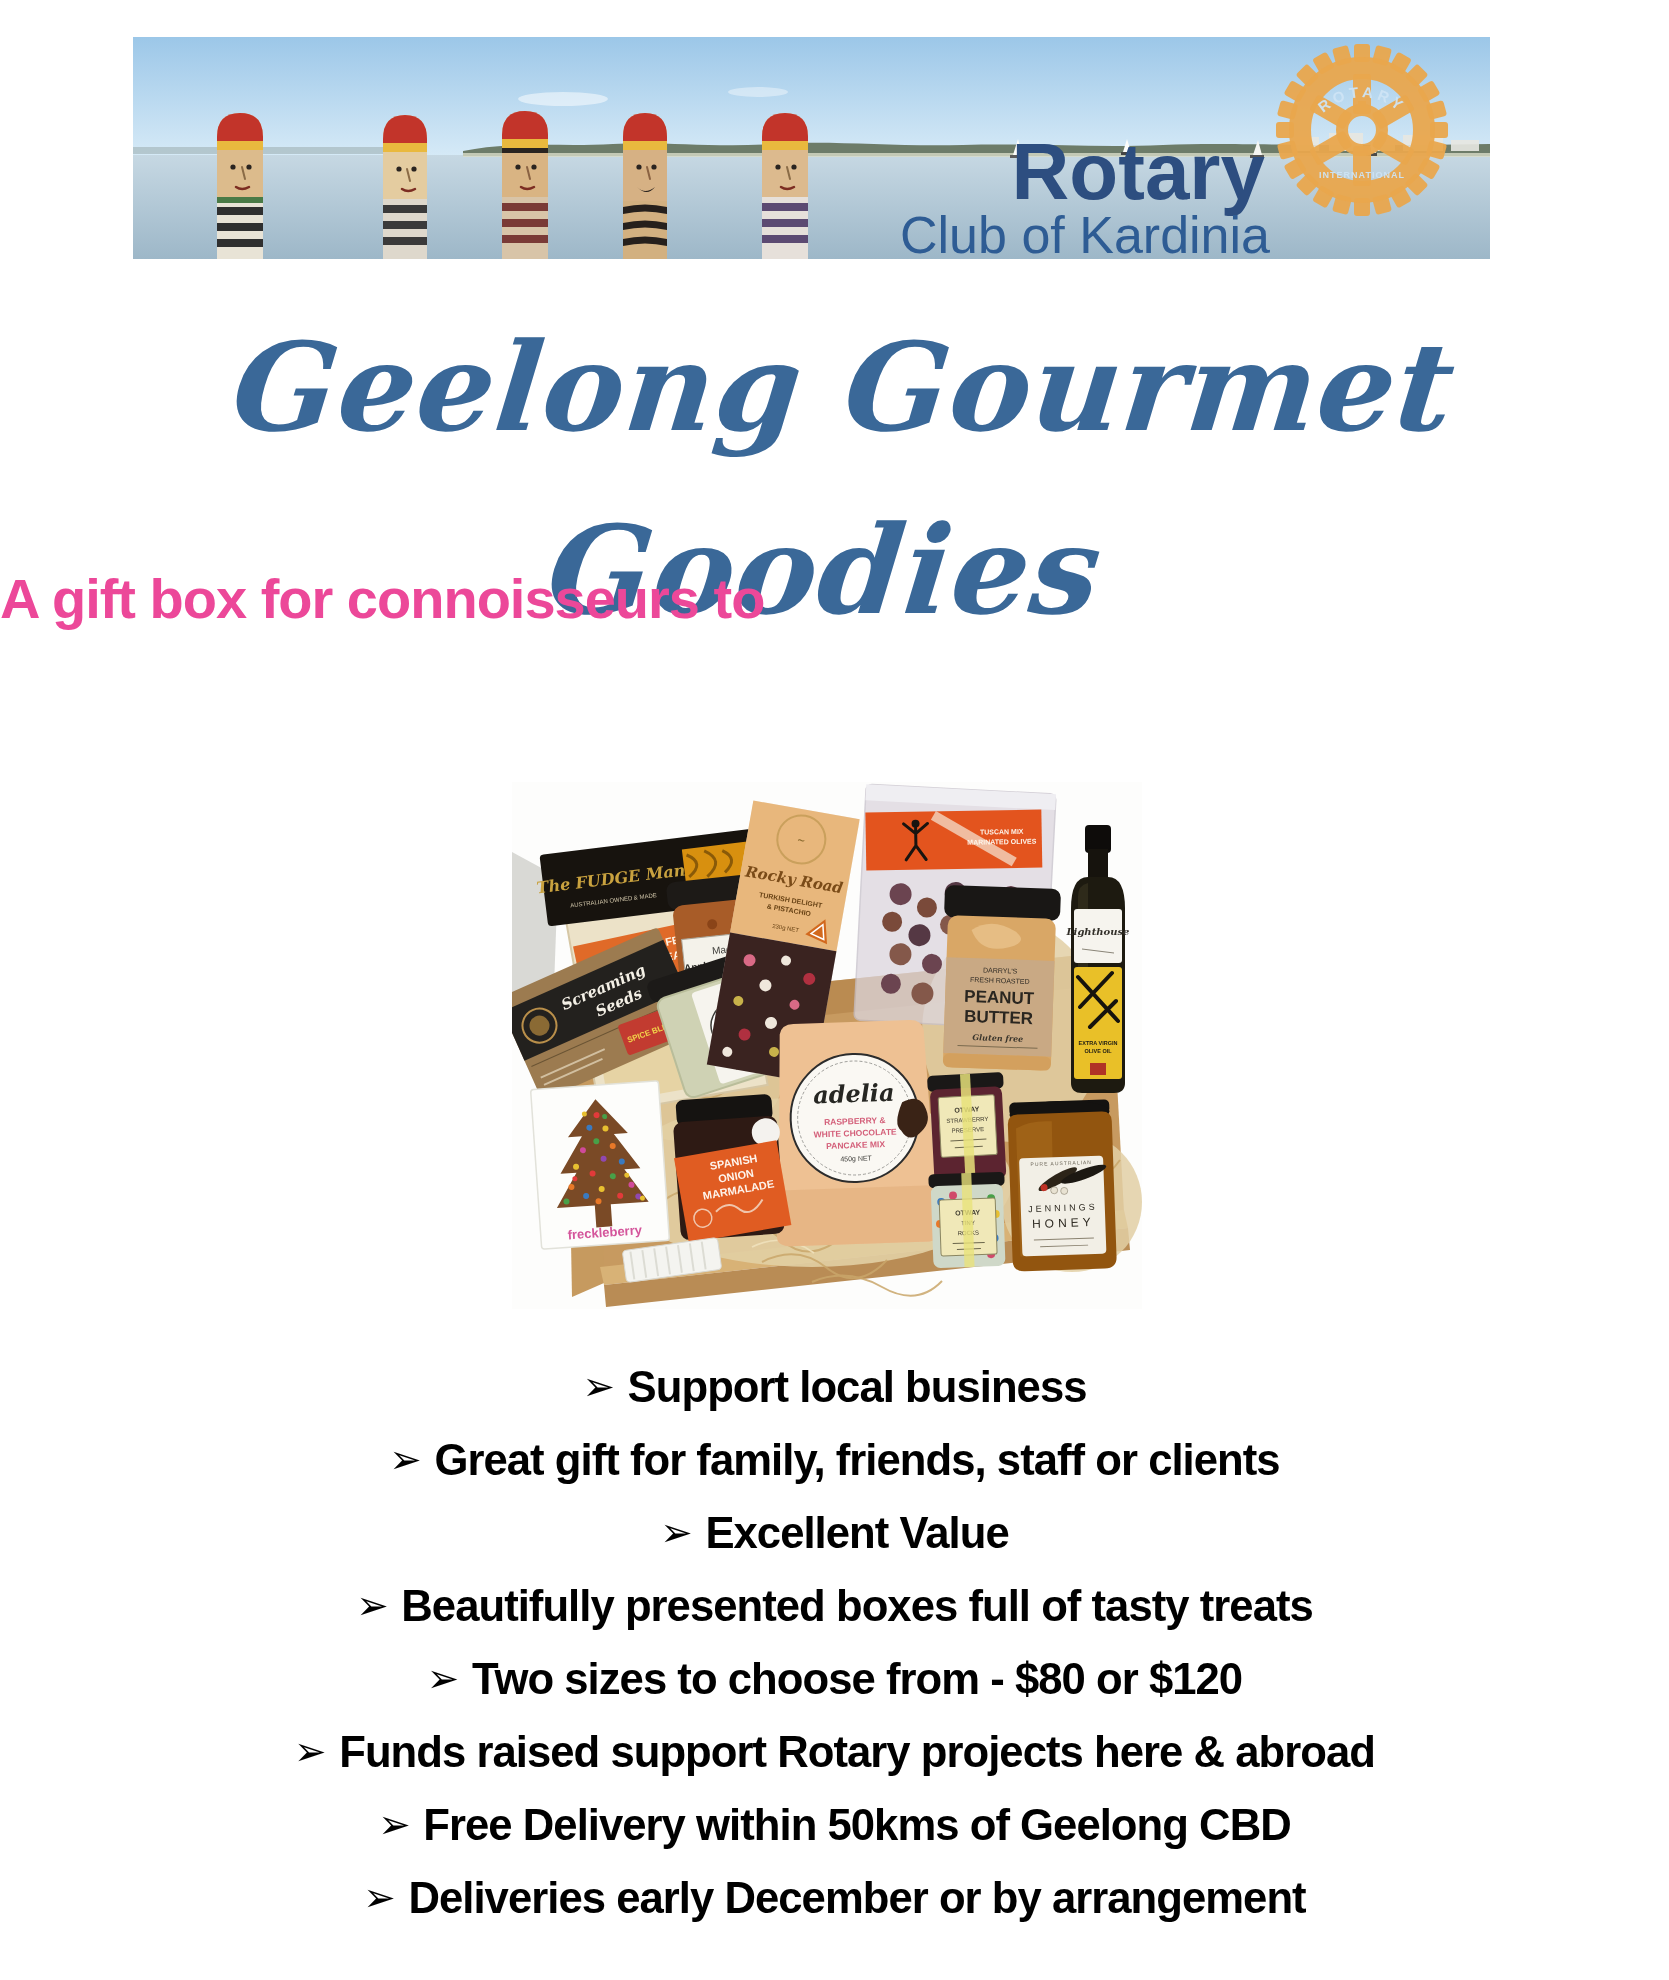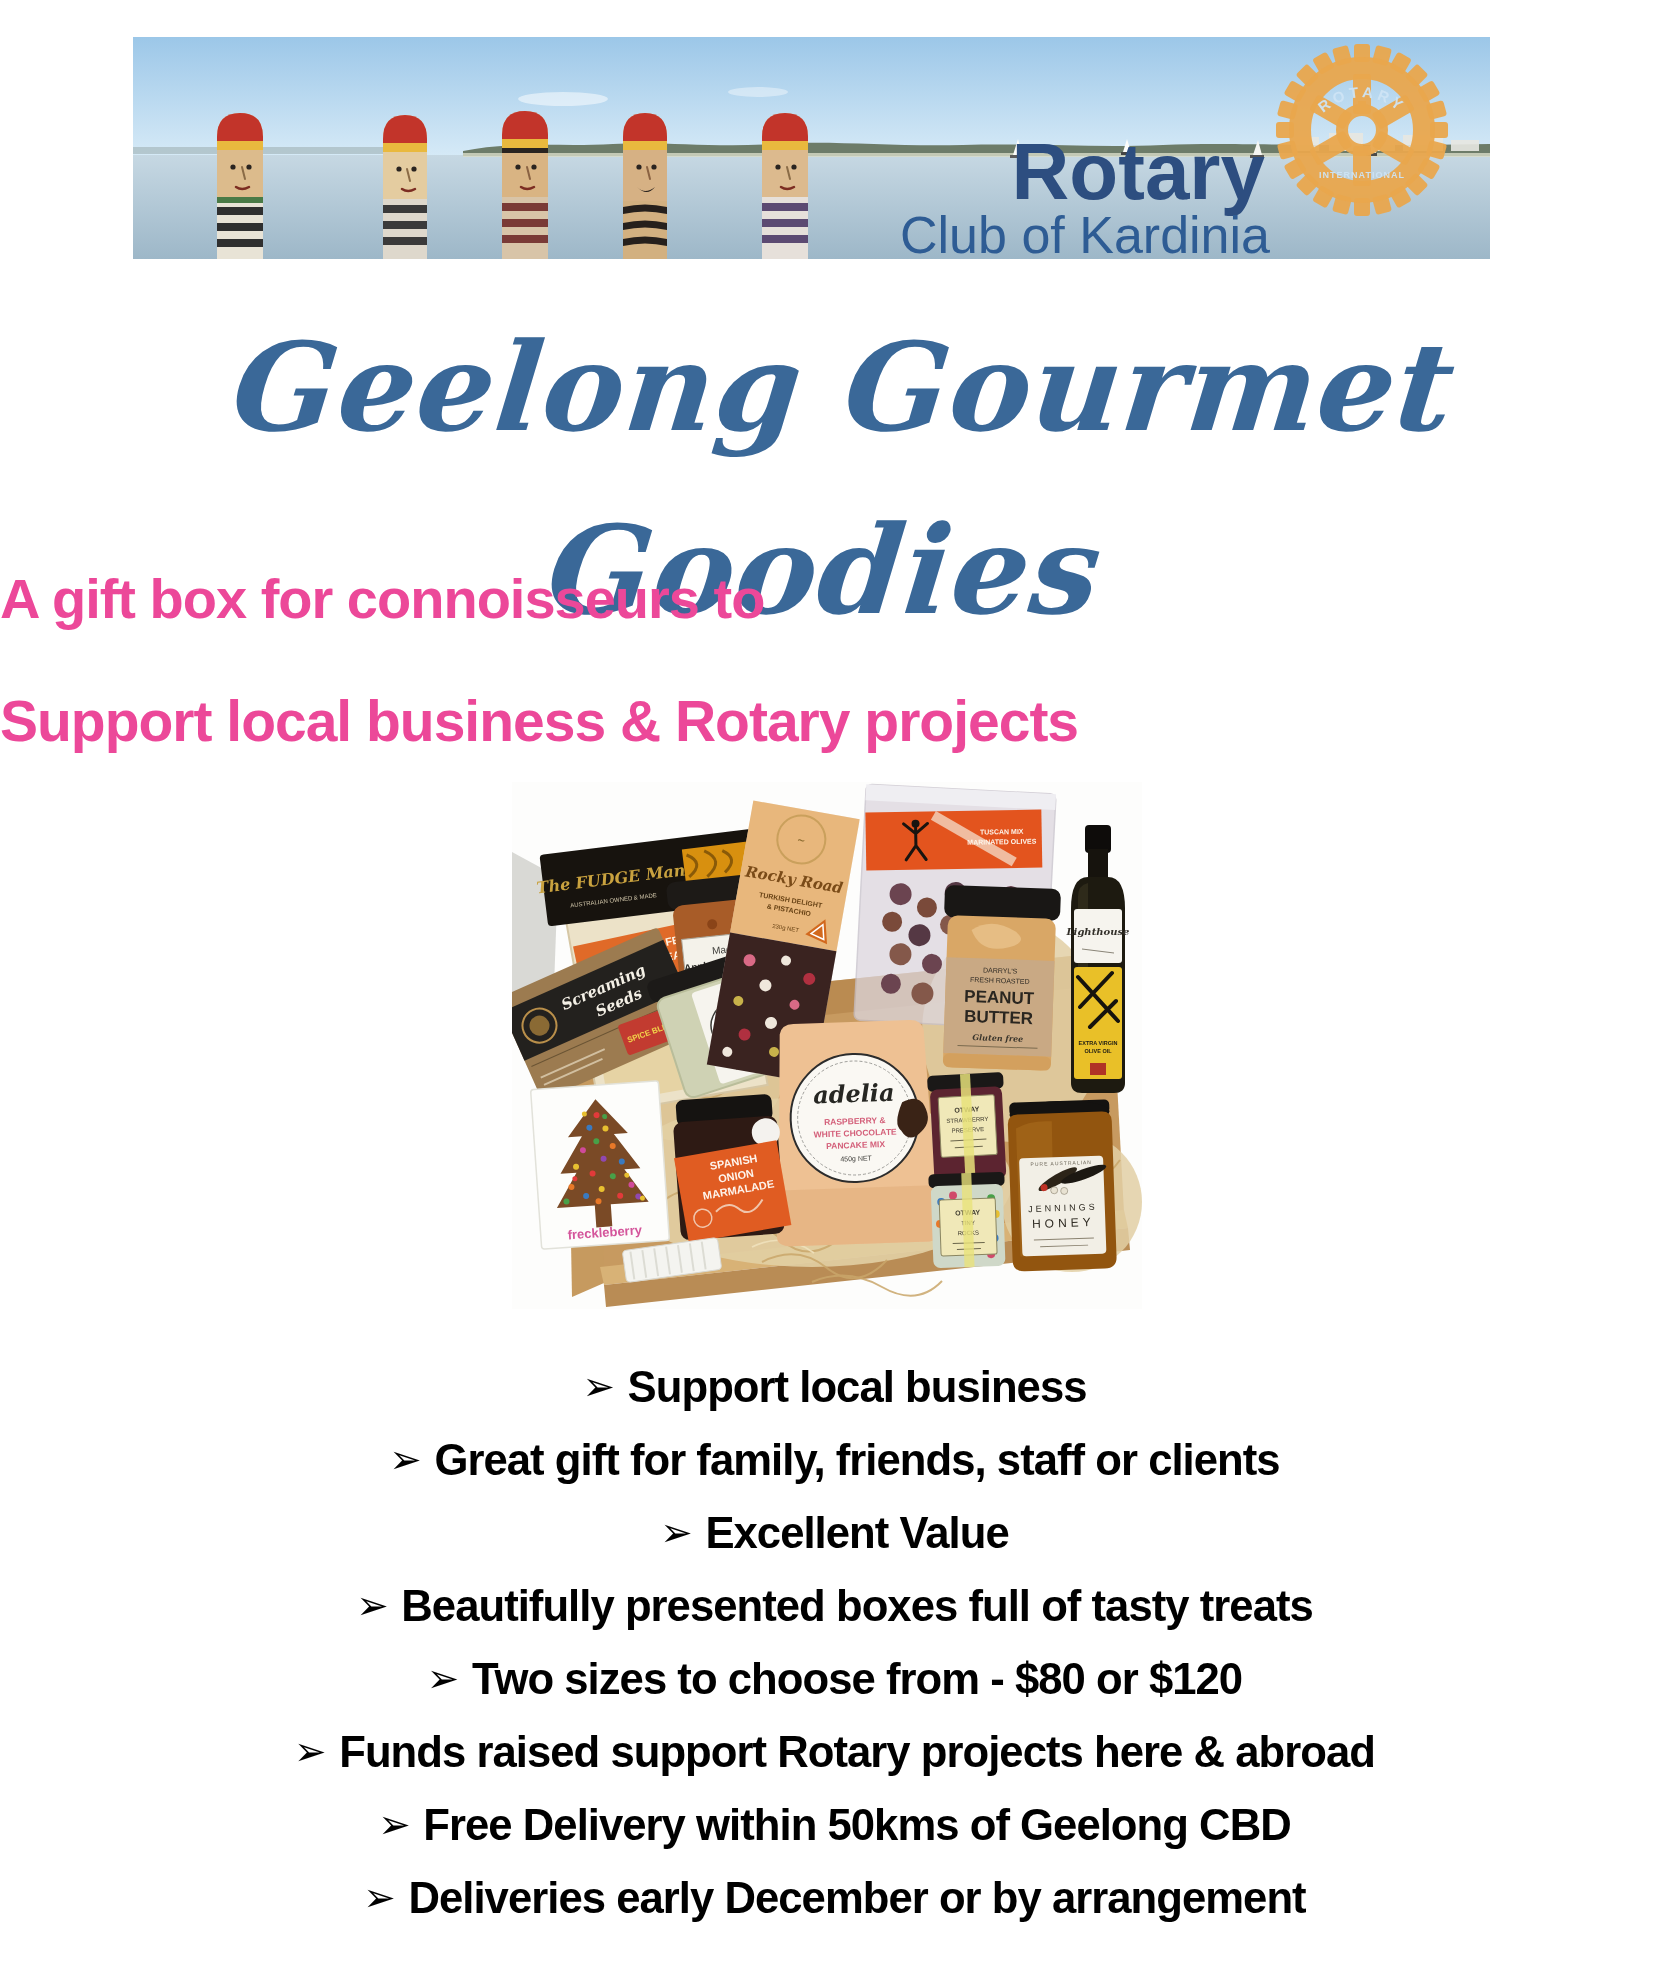--- a/index.html
+++ b/index.html
@@ -200,21 +200,20 @@
           <textPath href="#wheelArcTop" startOffset="50%" text-anchor="middle">ROTARY</textPath>
         </text>
         <text x="0" y="48" text-anchor="middle" font-size="9" letter-spacing="1" fill="#cde4f4" class="svg-sans" font-weight="bold">INTERNATIONAL</text>
       </g>
     </svg>
   </div>
 
   <h1 class="title">Geelong Gourmet Goodies</h1>
 
   <div class="intro-line intro-1">A gift box for connoisseurs to</div>
-  <div class="intro-line intro-2">Support local business &amp; Rotary projects</div>
 
   <div class="photo">
     <svg viewBox="0 0 630 527" width="630" height="527">
       <rect x="0" y="0" width="630" height="527" fill="#fdfdfc"></rect>
 
       <path d="M0,70 L46,95 L40,260 L0,250 Z" fill="#d9d9d5"></path>
 
       <g>
         <path d="M60,226 L598,170 L612,430 L88,487 Z" fill="#c79a60"></path>
         <path d="M60,226 L598,170 L600,202 L62,260 Z" fill="#b5854c" opacity="0.7"></path>

